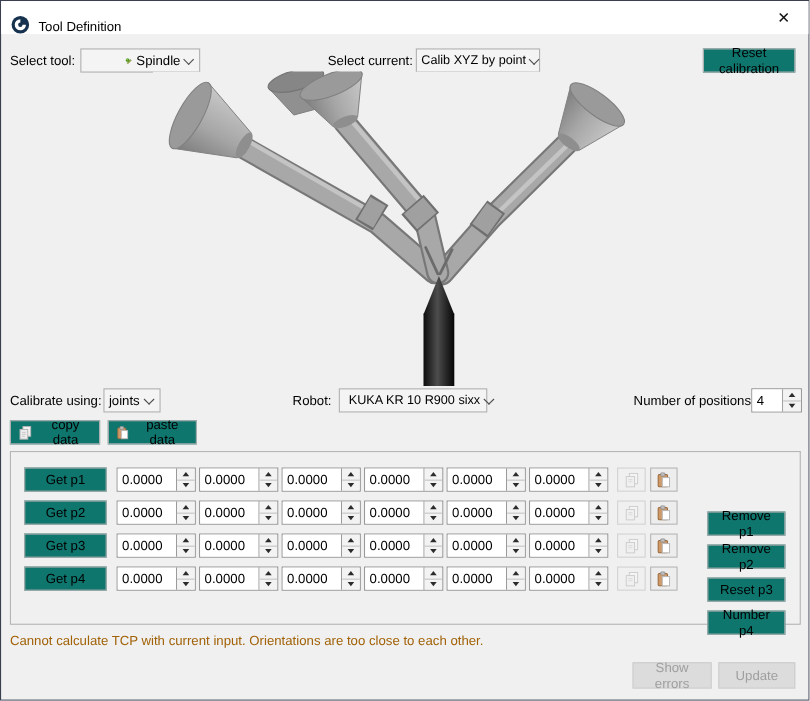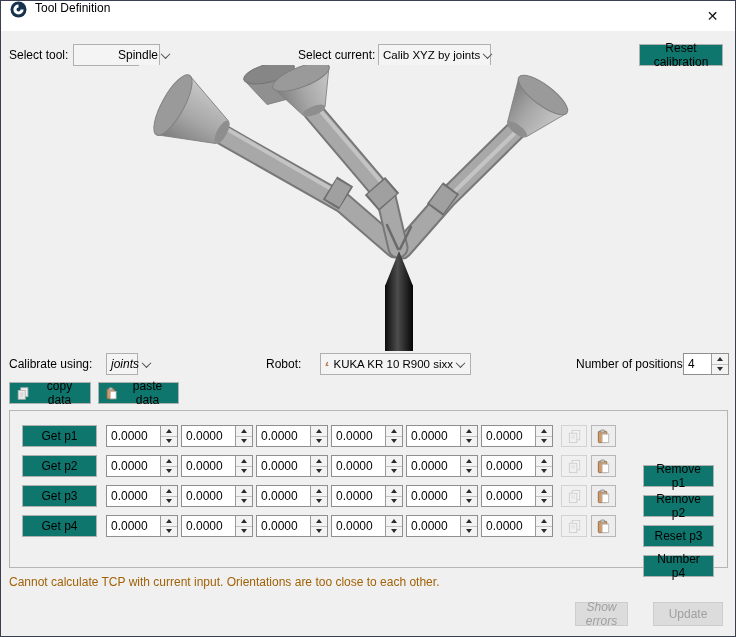--- a/index.html
+++ b/index.html
@@ -2,63 +2,63 @@
 <html><head>
 <meta charset="utf-8">
 <style>
   html,body{margin:0;padding:0;}
   .window{
     position:relative; width:736px; height:637px; box-sizing:border-box;
     background:#f0f0f0; border:1px solid #3b4050; overflow:hidden;
     font-family:"Liberation Sans", sans-serif; font-size:12px; color:#000;
   }
   
-  .titlebar{position:absolute;left:0;top:0;width:100%;height:30px;background:#ffffff;display:flex;align-items:flex-start;}
+  .titlebar{position:absolute;left:0;top:0;width:100%;height:30px;background:#ffffff;display:flex;align-items:flex-end;}
   .titlebar .app-icon{margin-left:9px;width:17px;height:17px;}
   .titlebar .title{margin-left:8px;font-size:12px;}
   .close-btn{position:absolute;right:0;top:0;width:45px;height:30px;display:flex;align-items:center;justify-content:center;font-size:14px;color:#111;background:#fff;border:0;cursor:default;}
   
   .lbl{position:absolute;height:22px;line-height:22px;white-space:nowrap;}
   .combo{position:absolute;height:22px;box-sizing:border-box;border:1px solid #b0b0b0;background:#f4f4f4;display:flex;align-items:center;padding:0 6px 0 4px;gap:4px;white-space:nowrap;}
   .combo .chev{margin-left:auto;width:6px;height:6px;border-right:1.4px solid #4d4d4d;border-bottom:1.4px solid #4d4d4d;transform:rotate(45deg) translate(-1px,-1px);flex:none;}
   .btn{position:absolute;height:22px;box-sizing:border-box;background:#0f766e;border:1px solid #b0b0b0;font-family:"Liberation Sans",sans-serif;font-size:12px;color:#000;display:flex;align-items:center;justify-content:center;gap:5px;padding:0 6px;}
   .spinbox{height:22px;box-sizing:border-box;border:1px solid #8f8f8f;background:#fff;display:flex;}
   .spin-input{flex:1;min-width:0;border:0;outline:none;padding:0 0 0 4px;font-family:"Liberation Sans",sans-serif;font-size:12px;background:#fff;color:#000;}
   .spin-btns{width:16px;border-left:1px solid #9a9a9a;display:flex;flex-direction:column;flex:none;}
   .spin-cell{flex:1;display:flex;align-items:center;justify-content:center;background:#f3f3f3;}
   .spin-cell.down{border-top:1px solid #c2c2c2;}
   .tri-up{width:0;height:0;border-left:3.5px solid transparent;border-right:3.5px solid transparent;border-bottom:4.5px solid #2b2b2b;}
   .tri-down{width:0;height:0;border-left:3.5px solid transparent;border-right:3.5px solid transparent;border-top:4.5px solid #2b2b2b;}
   
   .lbl-select-tool{left:8px;top:43px;text-align:center;}
-  .dd-tool{left:72px;top:43px;width:87px;padding-left:40px;}
+  .dd-tool{left:72px;top:43px;width:109px;padding-left:40px;}
   .lbl-method{left:297px;top:43px;}
   .dd-method{left:377px;top:43px;width:113px;font-size:11.5px;}
   .btn-reset{left:638px;top:43px;width:84px;}
   .viewport{position:absolute;left:138px;top:64px;width:464px;height:286px;}
   .lbl-cal{left:8px;top:352px;}
-  .dd-joints{left:105px;top:352px;width:32px;font-style:italic;}
+  .dd-joints{left:93px;top:352px;width:52px;}
   .lbl-robot{left:265px;top:352px;}
-  .dd-robot{left:319px;top:352px;width:151px;font-size:11.5px;}
+  .dd-robot{left:307px;top:352px;width:135px;font-size:11.5px;}
   .lbl-pos{left:575px;top:352px;}
   .spin-pos{position:absolute;left:682px;top:352px;width:46px;}
   .btn-copy{left:8px;top:381px;width:82px;}
   .btn-paste{left:97px;top:381px;width:81px;}
   .groupbox{position:absolute;left:8px;top:409px;width:719px;height:158px;box-sizing:border-box;border:1px solid #b5b5b5;padding-left:40px;}
   .point-row{position:absolute;left:12px;height:22px;display:flex;align-items:stretch;}
   .get-btn{position:static;width:75px;margin-right:9px;flex:none;}
   .point-row .spinbox{width:72px;margin-right:3px;flex:none;}
   .icon-btn{width:26px;height:22px;box-sizing:border-box;background:#ededed;border:1px solid #b6b6b6;display:flex;align-items:center;justify-content:center;padding:0;flex:none;}
   .icon-btn.first{margin-left:5px;}
   .icon-btn.paste{width:25px;margin-left:4px;}
   .icon-btn.disabled{background:#f0f0f0;border-color:#d2d2d2;}
   .remove-btn{position:static;width:71px;margin-left:27px;flex:none;margin-top:40px;}
   .status{position:absolute;left:8px;top:574px;font-size:12px;color:#a16207;white-space:nowrap;}
   .btn-footer{height:24px;background:#dcdcdc;border:1px solid #cdcdcd;color:#9f9f9f;}
-  .btn-showerrors{left:574px;top:601px;width:53px;font-style:italic;}
+  .btn-showerrors{left:574px;top:601px;width:72px;}
   .btn-update{left:652px;top:601px;width:70px;}
 </style>
 </head>
 <body>
 
 <div class="window">
 
   <div class="titlebar">
     <svg class="app-icon" viewBox="0 0 17 17">
       <circle cx="8.5" cy="8.5" r="8" fill="#16324f"></circle>
@@ -74,21 +74,21 @@
     <svg width="15" height="15" viewBox="0 0 16 16">
       <path d="M3.5 13.5 L12 3.5 L14.7 6.8 L6.7 14.7 Z" fill="#9eae4e" stroke="#6d7c33" stroke-width="0.7"></path>
       <circle cx="5.4" cy="5.9" r="4.1" fill="#5aa11e" stroke="#2e6b12" stroke-width="0.6"></circle>
       <circle cx="4.2" cy="4.5" r="1.3" fill="#b6e77a"></circle>
     </svg>
     <span>Spindle</span>
     <span class="chev"></span>
   </div>
   <span class="lbl lbl-method">Select current:</span>
   <div class="combo dd-method">
-    <span>Calib XYZ by joints</span>
+    <span>Calib XYZ by point</span>
     <span class="chev"></span>
   </div>
   <button class="btn btn-reset">Reset calibration</button>
 
   <svg class="viewport" viewBox="0 0 464 286">
     <defs>
       <linearGradient id="gCone" x1="0" y1="0" x2="0" y2="1">
         <stop offset="0" stop-color="#c9c9c9"></stop>
           <stop offset="0.55" stop-color="#a6a6a6"></stop>
           <stop offset="1" stop-color="#7c7c7c"></stop>

